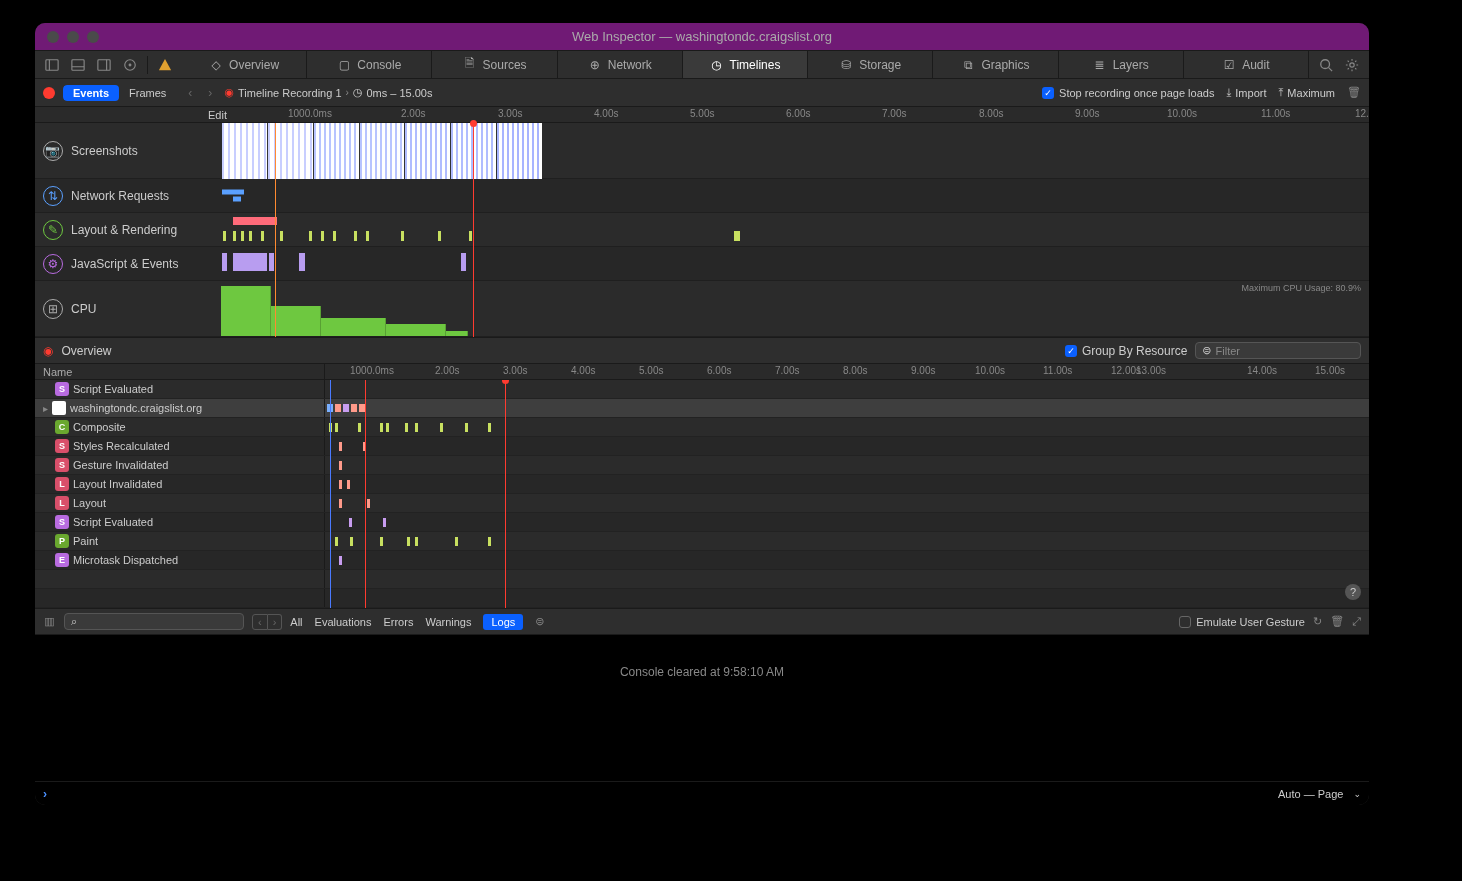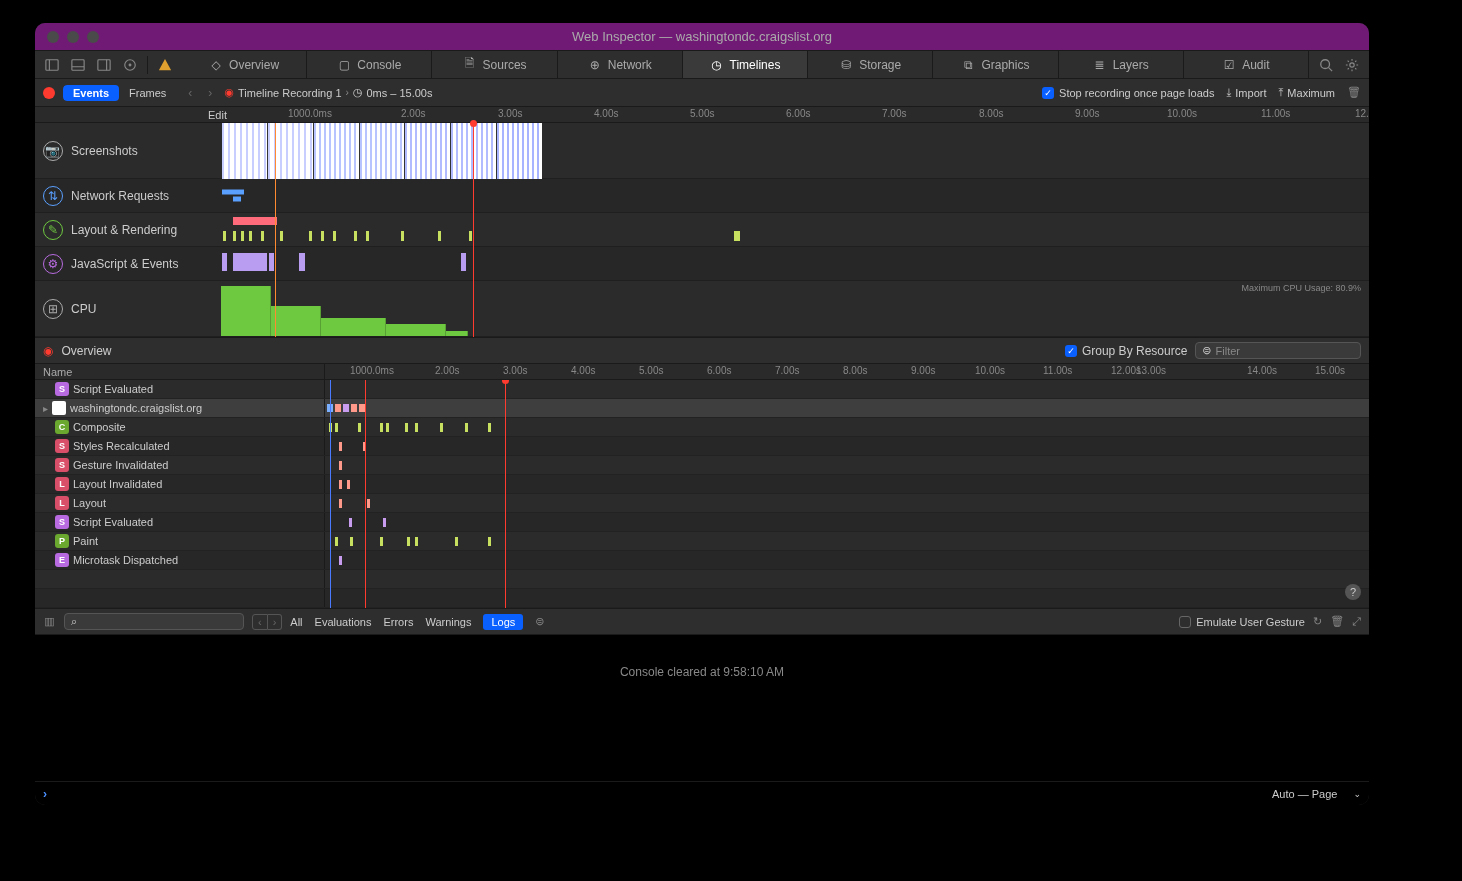--- a/index.html
+++ b/index.html
@@ -65,21 +65,21 @@
 .console-filters { display: flex; gap: 12px; align-items: center; }
 .console-filter { color: #ccc; }
 .console-filter.active { background: #0a60ff; padding: 2px 8px; border-radius: 3px; color: #fff; }
 .notice-bar { height: 28px; background: #4a3a36; display: flex; align-items: center; justify-content: center; gap: 8px; font-size: 12px; color: #ddd; position: relative; }
 .clear-filters-btn { background: #686058; padding: 2px 8px; border-radius: 3px; font-size: 11px; color: #eee; }
 .close-x { position: absolute; right: 10px; color: #aaa; font-size: 14px; }
 .console-content { flex: 1; background: #000000; display: flex; flex-direction: column; }
 .console-msg { text-align: center; padding: 30px 0; color: #888; font-size: 12px; }
 .console-input { height: 24px; border-top: 1px solid #1a1a1a; display: flex; align-items: center; padding: 0 8px; gap: 6px; }
 .prompt-arrow { color: #4a90ff; font-weight: bold; }
-.context-select { margin-left: auto; display: flex; align-items: center; gap: 16px; font-size: 11px; color: #ccc; }
+.context-select { margin-left: auto; display: flex; align-items: center; gap: 10px; font-size: 11px; color: #ccc; }
 .playhead-dot { position: absolute; top: -3px; left: -3px; width: 7px; height: 7px; border-radius: 50%; background: #ff3b30; }
 .cpu-chart { position: absolute; left: 36px; bottom: 0; height: 50px; display: flex; align-items: flex-end; }
 .cpu-bar { background: #6ec840; border-right: 1px solid rgba(0,0,0,0.2); }
 .cpu-note { position: absolute; right: 8px; top: 2px; font-size: 9px; color: #888; }
 .arrow { color: #888; font-size: 10px; }
 .small-icon { width: 13px; height: 13px; color: #888; }
 </style>
 </head>
 <body>
 

